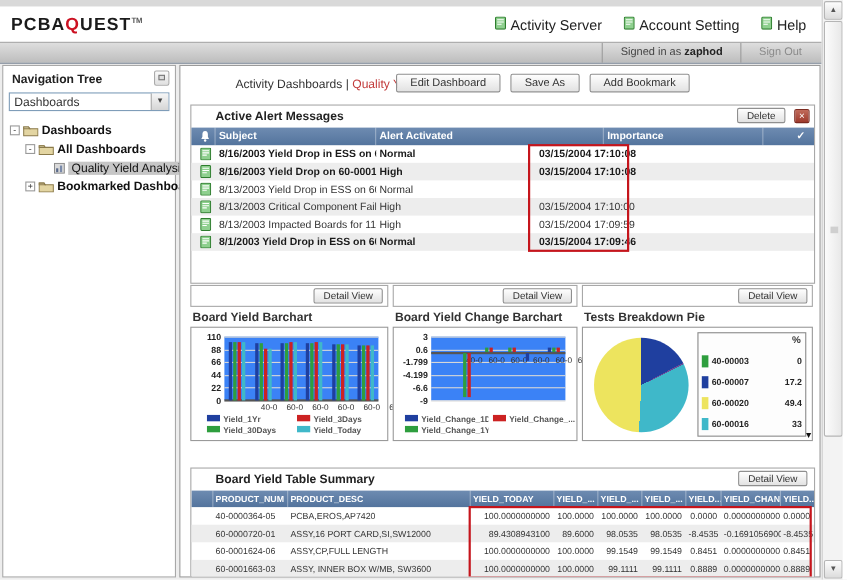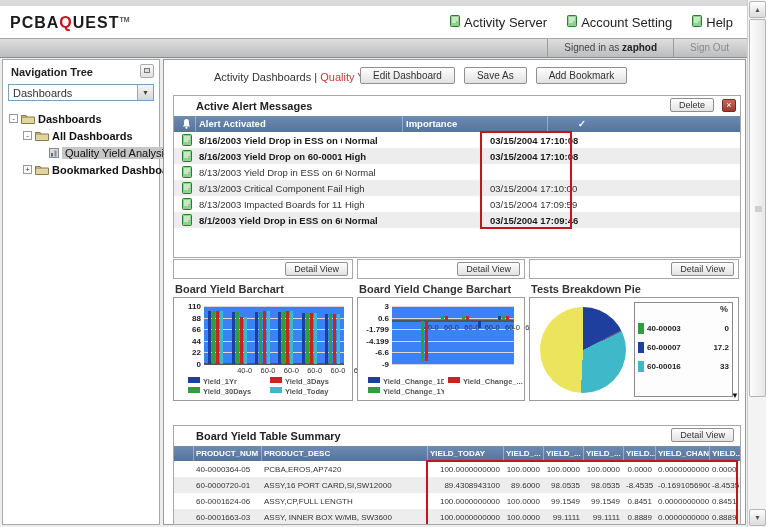--- a/index.html
+++ b/index.html
@@ -237,20 +237,21 @@
       <div class="panel-title">Active Alert Messages</div>
       <button class="btn btn-small alerts-delete">Delete</button>
       <div class="alerts-close">×</div>
       <div class="thead">
         <div class="hc icon-cell" style="width:22px">
             <svg width="11" height="12" viewBox="0 0 11 12">
               <path d="M5.5 1C3.6 1 3 2.6 3 4.2L3 6.4 2 8.4 9 8.4 8 6.4 8 4.2C8 2.6 7.4 1 5.5 1Z" fill="#fff"></path>
               <circle cx="5.5" cy="9.8" r="1.1" fill="#fff"></circle>
             </svg>
           </div>
+        <div class="hc" style="width:146px">Subject</div>
         <div class="hc" style="width:207px">Alert Activated</div>
         <div class="hc" style="width:145px">Importance</div>
         <div class="hc" style="width:46px;border-right:none;text-align:right;padding-right:8px">✓</div>
       </div>
       <div class="arows">
           <div class="arow odd boldrow">
             <div class="ac icon-cell" style="width: 22px;">
               <svg width="10" height="12" viewBox="0 0 10 12">
                 <rect x="0.5" y="0.5" width="9" height="11" rx="1" fill="#8fd08f" stroke="#2e7d2e"></rect>
                 <line x1="2" y1="3" x2="8" y2="3" stroke="#fff"></line>
@@ -476,20 +477,25 @@
                 <span class="pl-chip" style="background: rgb(46, 158, 62);"></span>
                 <span>40-00003</span>
                 <span class="pl-val">0</span>
               </div>
               <div class="pl-row">
                 <span class="pl-chip" style="background: rgb(31, 63, 159);"></span>
                 <span>60-00007</span>
                 <span class="pl-val">17.2</span>
               </div>
               <div class="pl-row">
+                <span class="pl-chip" style="background: rgb(237, 228, 94);"></span>
+                <span>60-00020</span>
+                <span class="pl-val">49.4</span>
+              </div>
+              <div class="pl-row">
                 <span class="pl-chip" style="background: rgb(63, 184, 201);"></span>
                 <span>60-00016</span>
                 <span class="pl-val">33</span>
               </div>
             </div>
           <div class="pl-down">▼</div>
         </div>
       </div>
     </div>
 

